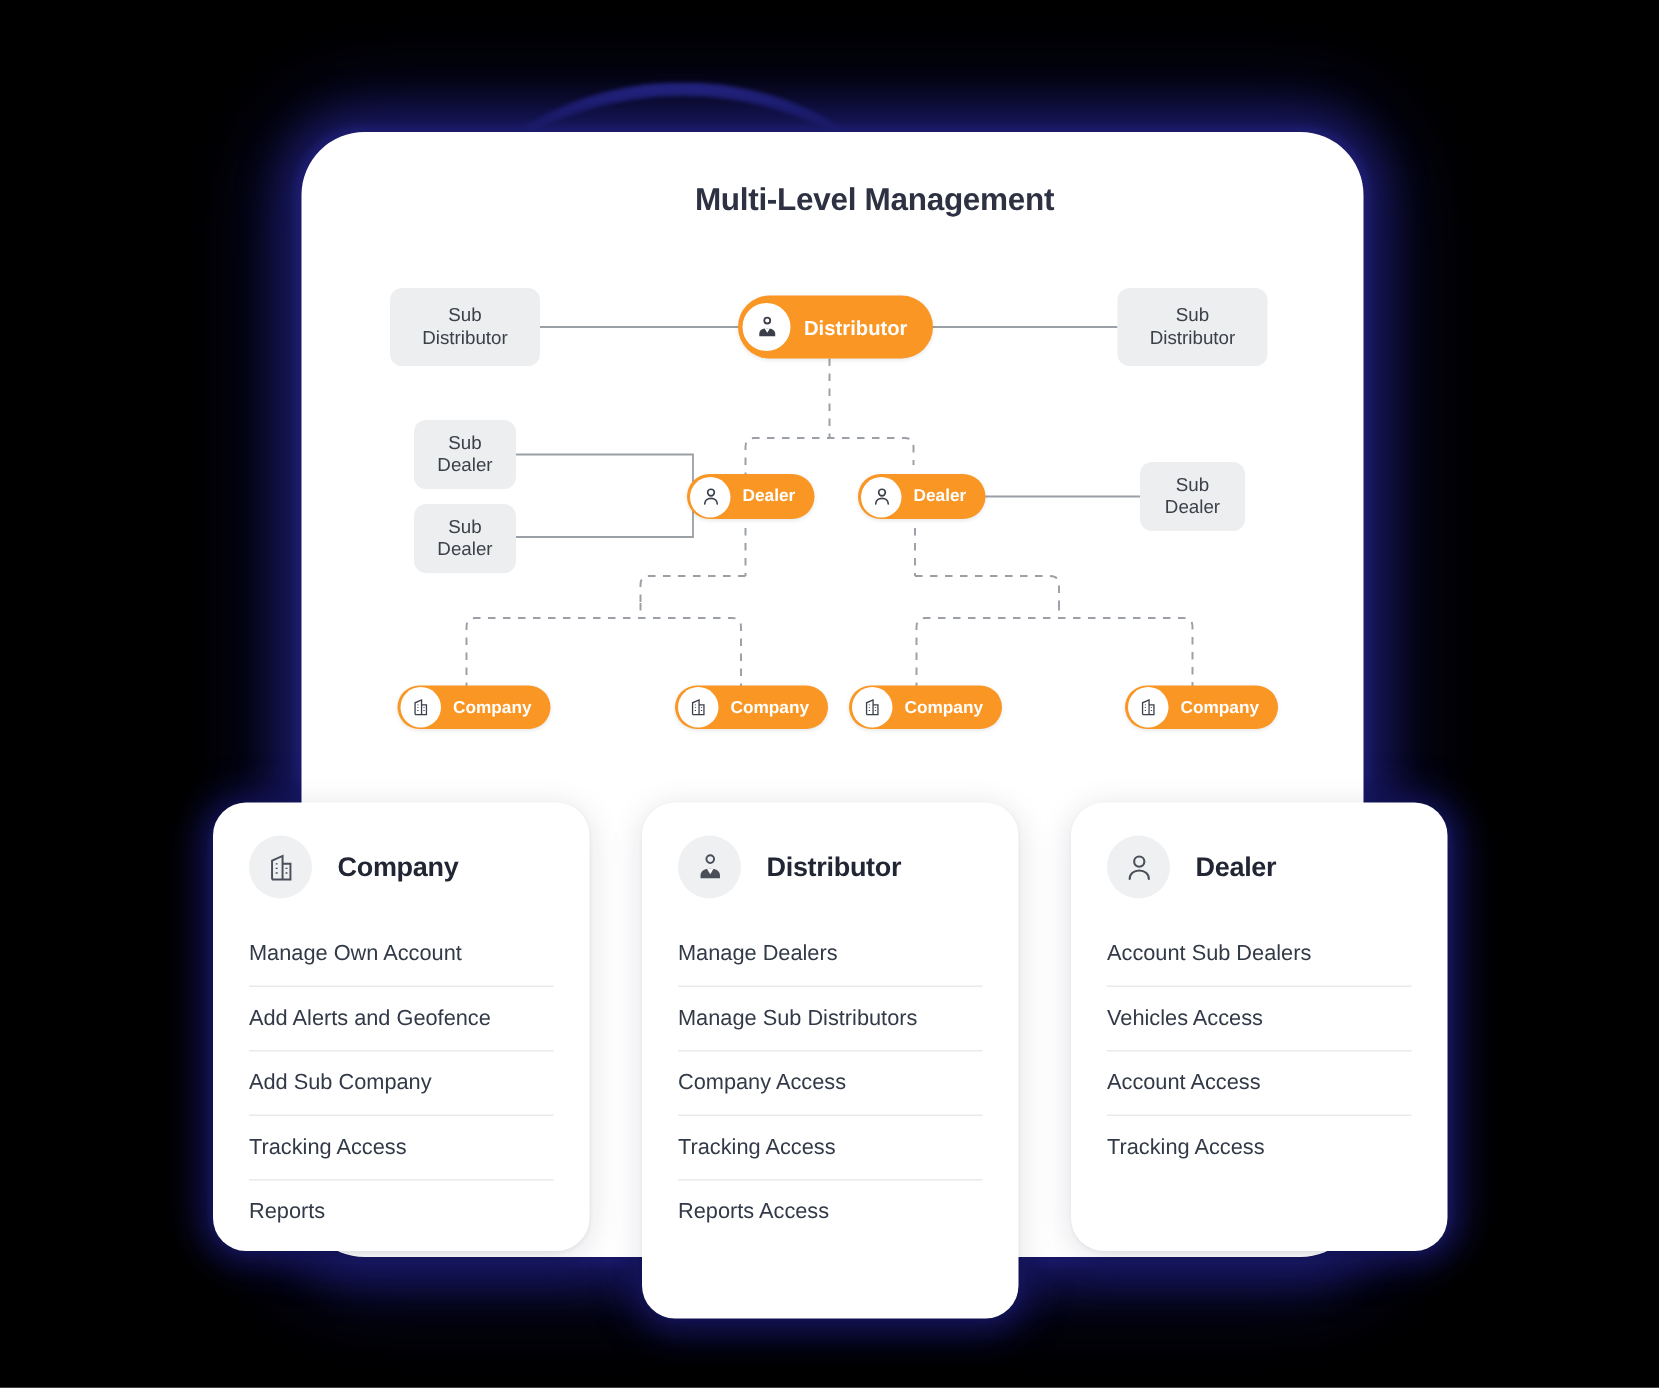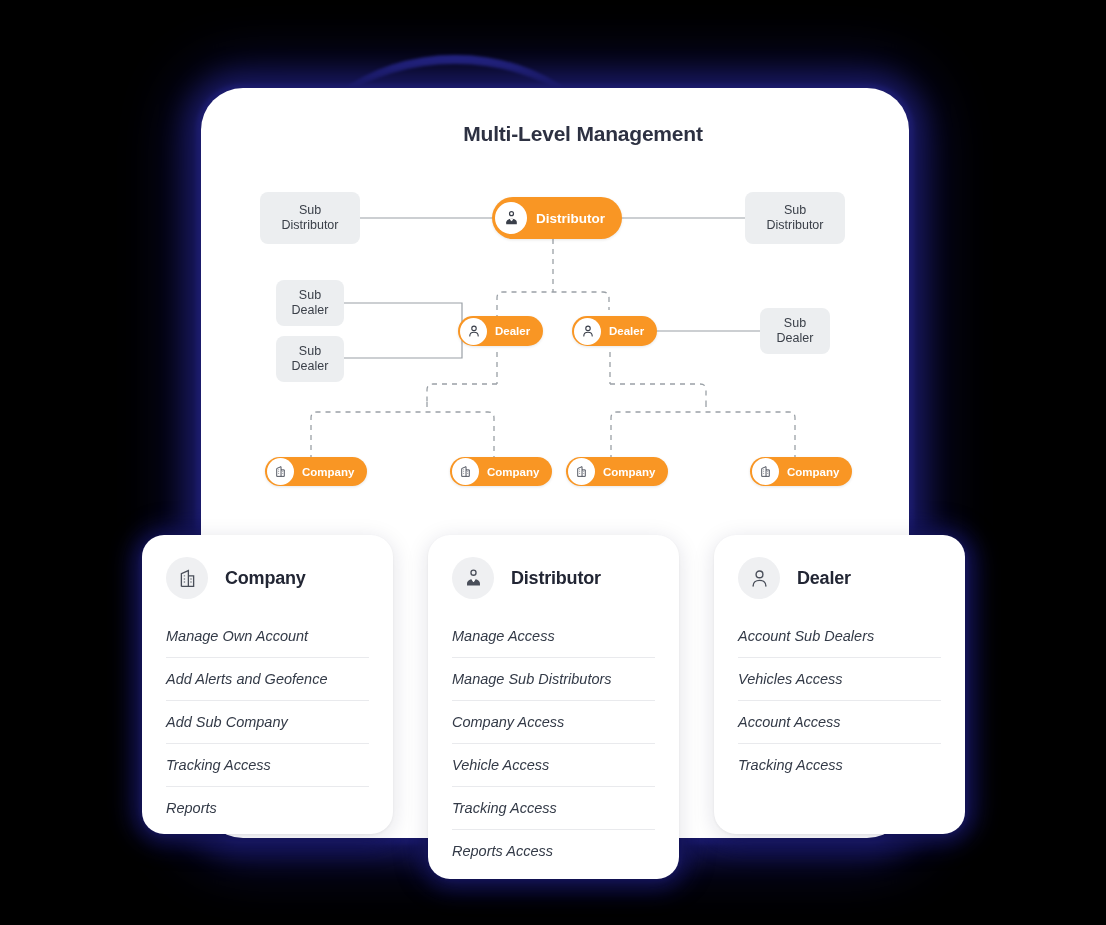--- a/index.html
+++ b/index.html
@@ -63,21 +63,20 @@
   }
   .card-head{display:flex;align-items:center;gap:17px;margin-bottom:16px;}
   .card-badge{
     width:42px;height:42px;border-radius:50%;background:#eff0f2;flex:0 0 auto;
     display:flex;align-items:center;justify-content:center;
   }
   .card-title{font-size:18px;font-weight:700;color:#222634;letter-spacing:-.2px;}
   .card-row{
     font-size:14.5px;color:#333a47;padding:13px 0 13px 0;
     border-bottom:1px solid #e9eaed;
-    font-style:italic;
   }
   .card-row:last-child{border-bottom:none;}
 </style>
 </head>
 <body>
 
 <div class="glow-arc"></div>
 <div class="glow-panel"></div>
 <div class="glow-card" style="left:140px;top:536px;width:255px;height:300px;"></div>
 <div class="glow-card" style="left:427px;top:536px;width:255px;height:345px;"></div>
@@ -245,24 +244,23 @@
   <div class="card-head">
     <span class="card-badge">
       <svg width="21" height="21" viewBox="0 0 24 24" fill="none" stroke="#4a4f5a" stroke-width="1.5">
         <circle cx="12" cy="5.4" r="2.9"></circle>
         <path d="M4.6 20v-2.4c0-3 3.3-5.1 7.4-5.1s7.4 2.1 7.4 5.1V20z" fill="#4a4f5a" stroke="none"></path>
         <path d="M10 12.6l2 3.3 2-3.3" fill="#fff" stroke="#fff" stroke-width="1"></path>
       </svg>
     </span>
     <span class="card-title">Distributor</span>
   </div>
-  <div class="card-row">Manage Access</div>
+  <div class="card-row">Manage Dealers</div>
   <div class="card-row">Manage Sub Distributors</div>
   <div class="card-row">Company Access</div>
-  <div class="card-row">Vehicle Access</div>
   <div class="card-row">Tracking Access</div>
   <div class="card-row">Reports Access</div>
 </div>
 
 <div class="card" style="left:714px;top:535px;width:251px;height:299px;">
   <div class="card-head">
     <span class="card-badge">
       <svg width="21" height="21" viewBox="0 0 24 24" fill="none" stroke="#4a4f5a" stroke-width="1.6" stroke-linecap="round">
         <circle cx="12" cy="7.3" r="3.9"></circle>
         <path d="M4.7 20.6c0-4 3.2-6.5 7.3-6.5s7.3 2.5 7.3 6.5"></path>

